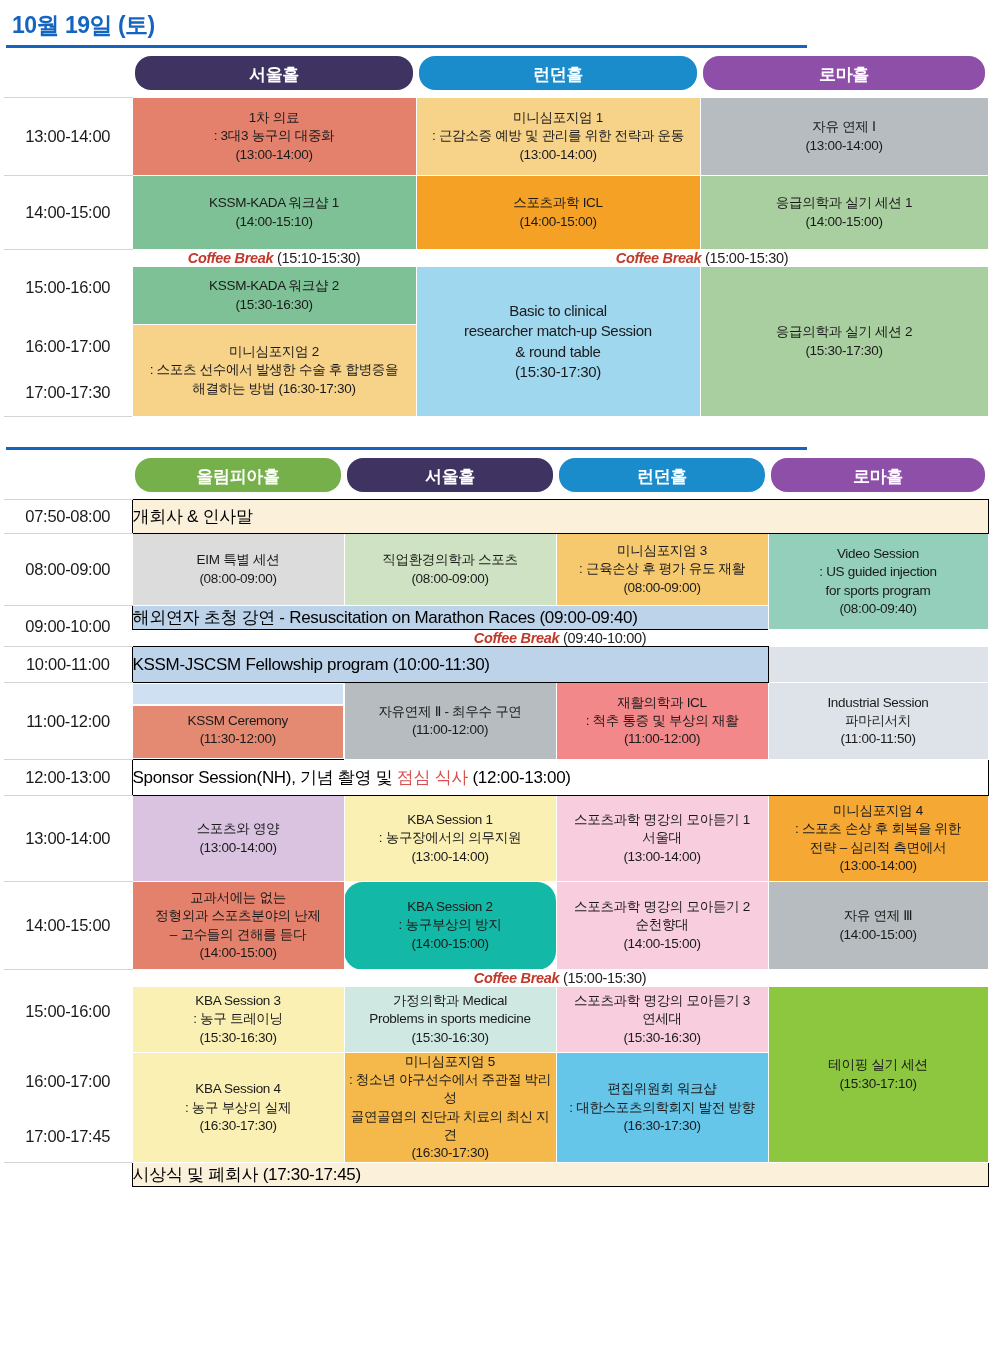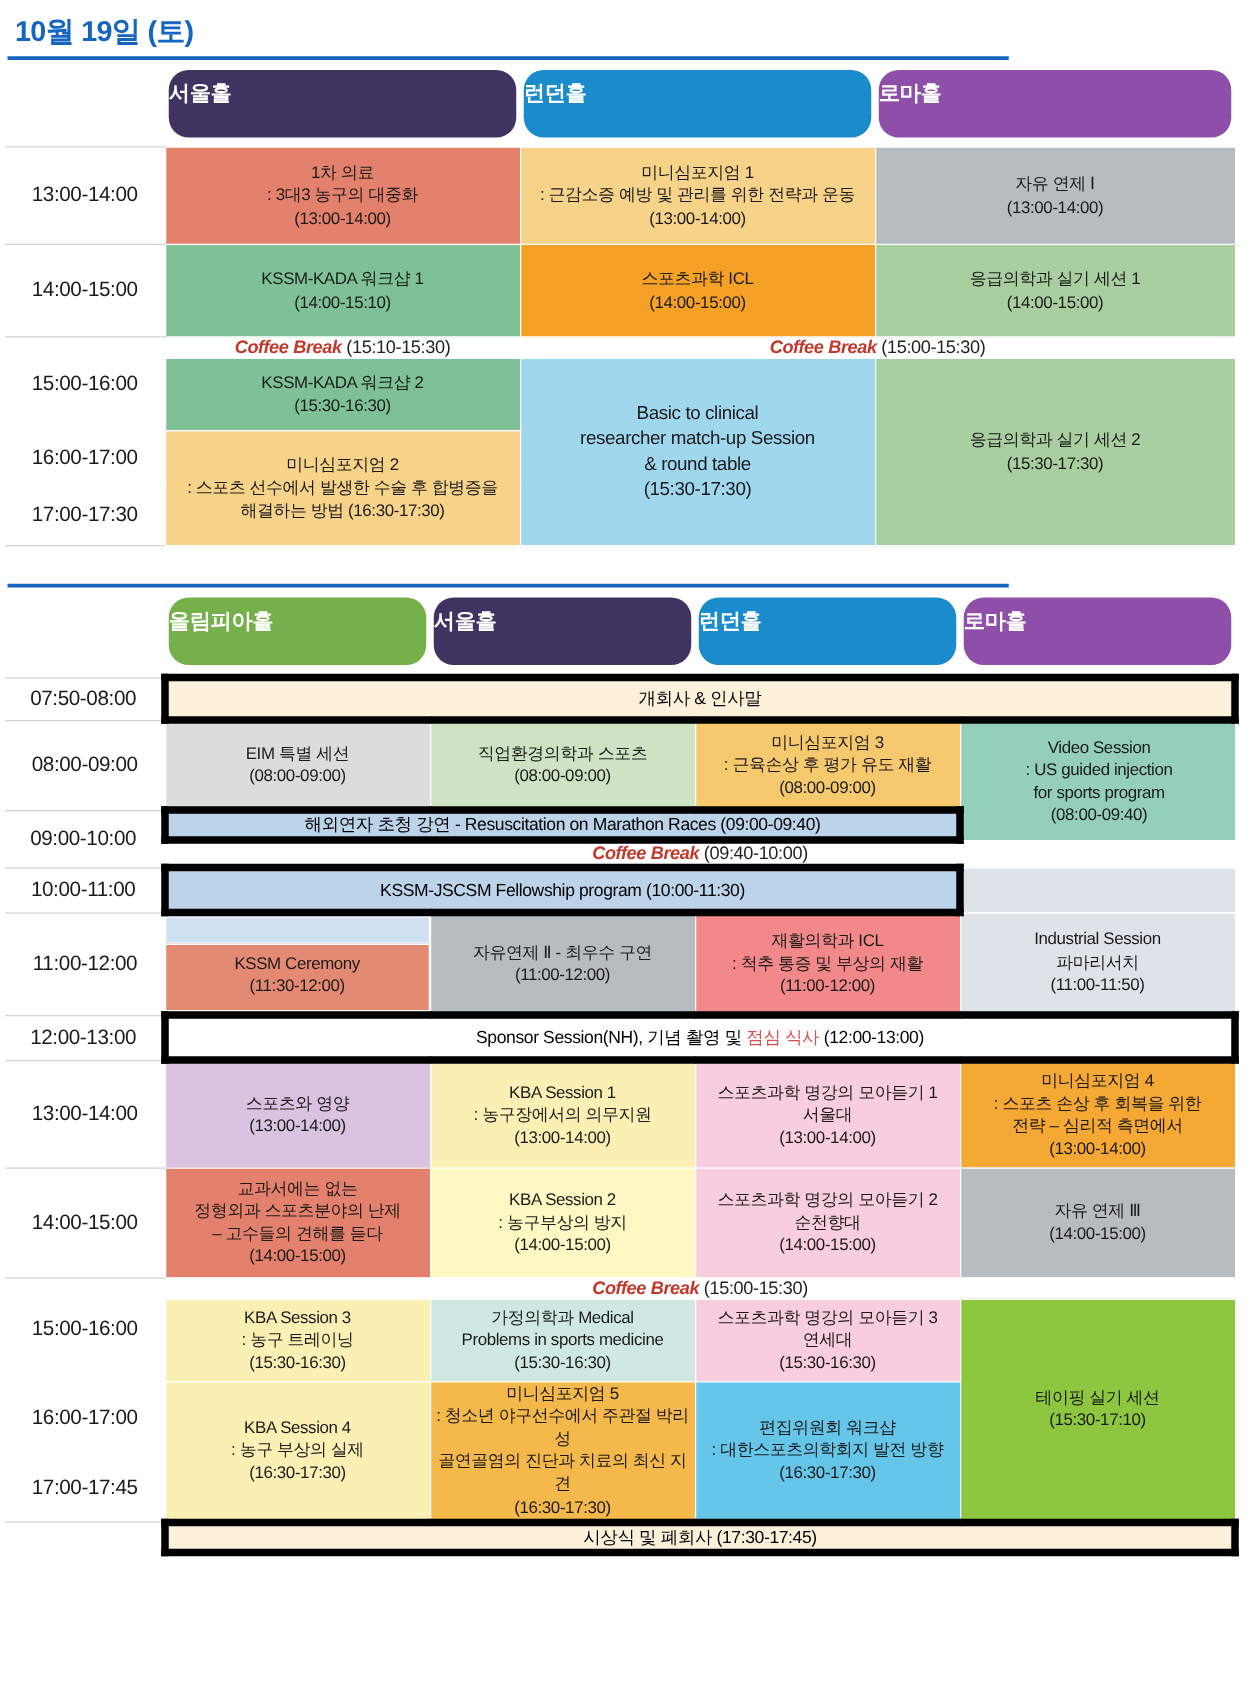--- a/index.html
+++ b/index.html
@@ -44,22 +44,22 @@
     letter-spacing: -0.3px;
   }
   .time-cell.notop { border-top: none; }
   .time-cell.nobot { border-bottom: none; }
 
   .hall-pill {
     border-radius: 16px;
     color: #fff;
     font-weight: bold;
     font-size: 17px;
-    text-align: left;
-    padding: 7px 0 24px 0;
+    text-align: center;
+    padding: 7px 0 4px 0;
     margin: 0 3px 7px 3px;
     letter-spacing: -0.3px;
   }
 
   .cell {
     text-align: center;
     font-size: 13.5px;
     line-height: 1.35;
     color: #1a1a1a;
     padding: 6px 4px;
@@ -75,24 +75,23 @@
     font-size: 14.5px;
     color: #222;
     background: #ffffff;
     padding: 4px 0;
     letter-spacing: -0.3px;
   }
   .break i { color: #c0392b; font-style: italic; font-weight: bold; }
   .break .rng { color: #222; }
 
   .wide-band {
-    text-align: center;
-    font-size: 14px;
+    font-size: 17px;
     padding: 8px 0;
-    border: 6px solid #000000;
+    border: 1px solid #000000;
     letter-spacing: -0.3px;
   }
   .redtxt { color: #d94f4f; }
   .section-gap { height: 30px; }
 </style>
 </head>
 <body>
 
 <div class="page">
 
@@ -331,21 +330,21 @@
     </tr>
 
     <tr>
       <td class="time-cell" style="height:88px">14:00-15:00</td>
       <td class="cell" id="d2d0" style="background: rgb(228, 129, 108);">
             <span class="t1">교과서에는 없는</span>
             <span class="t1">정형외과 스포츠분야의 난제</span>
             <span class="t1">– 고수들의 견해를 듣다</span>
             <span class="t1">(14:00-15:00)</span>
           </td>
-      <td class="cell" id="d2d1" style="background: #fef9c3;">
+      <td class="cell" id="d2d1" style="background: #14b8a6; border-radius: 19px;">
             <span class="t1">KBA Session 2</span>
             <span class="t1">: 농구부상의 방지</span>
             <span class="t1">(14:00-15:00)</span>
           </td>
       <td class="cell" id="d2d2" style="background: rgb(248, 206, 222);">
             <span class="t1">스포츠과학 명강의 모아듣기 2</span>
             <span class="t1">순천향대</span>
             <span class="t1">(14:00-15:00)</span>
           </td>
       <td class="cell" id="d2d3" style="background: rgb(182, 188, 191);">

